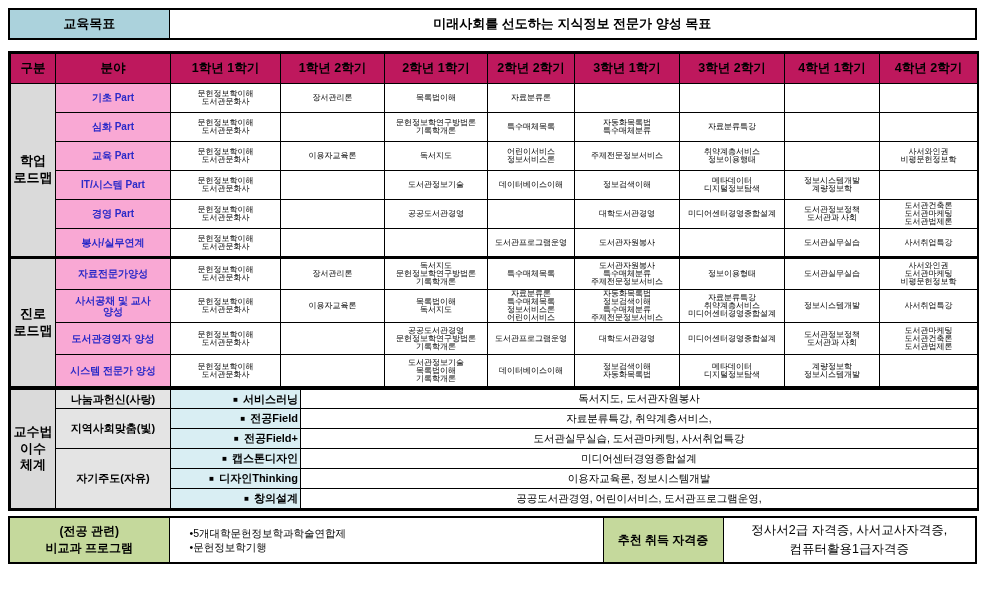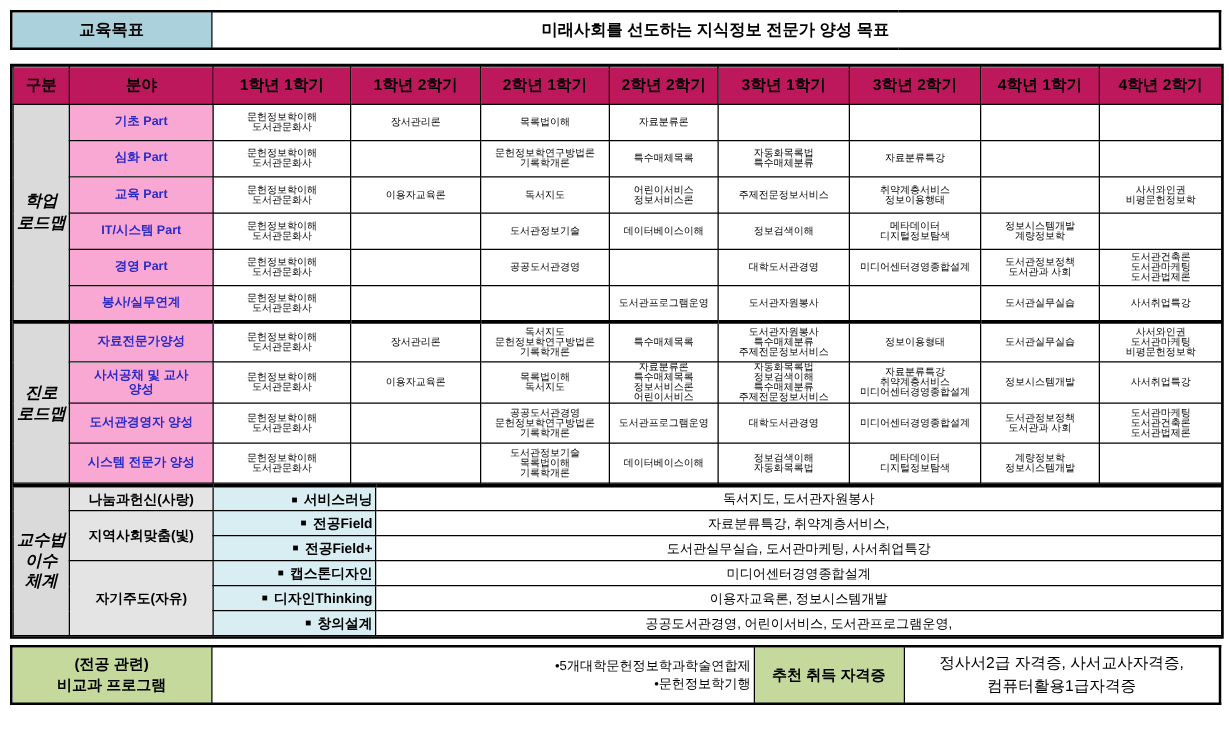--- a/index.html
+++ b/index.html
@@ -12,38 +12,38 @@
   
   .tbl-top { border:2px solid #000; margin-bottom:11px; }
   .tbl-top td { font-weight:bold; font-size:13px; }
   .c-blue  { background:#abd2dc;margin-top:31px; }
   .c-lblue { background:#d2e7ee; }
 
   
   .main-wrap { border:2px solid #000; width:967px; margin-bottom:5px; }
   .main-wrap table { width:100%; }
   .hdr  { background:#be185d; font-weight:bold; font-size:12.5px; }
-  .sec  { background:#dadada; font-weight:bold; font-size:13px; white-space:pre-line; line-height:1.3;font-style:italic; }
+  .sec  { background:#dadada; font-weight:bold; font-size:13px; white-space:pre-line; line-height:1.3; }
   .area { background:#f9a8d4; color:#2a2ac8; font-weight:bold; font-size:10px; white-space:pre-line; line-height:1.15; }
   .course { font-size:8px; line-height:8px; white-space:pre-line; word-break:break-all; }
   tr.h-acad { height:29px; }
   tr.h-career { height:32px; }
   .sep-top { border-top:3px solid #000; }
 
   
   #pedagogy-table tr { height:20px; }
   .pcat { background:#e4e4e4; font-weight:bold; font-size:11px; }
   .pmethod { background:#d9eef3; text-align:right; font-weight:bold; font-size:11px; padding-left:6px; }
   .pmethod .blt { font-size:8px; margin-right:5px; vertical-align:1px; }
   .pcourses { font-size:10.5px; }
 
   
   .tbl-bottom { border:2px solid #000; }
   .c-green { background:#c5d99c; font-weight:bold; font-size:12px; white-space:pre-line; line-height:1.4; }
-  .bullets { text-align:right; font-size:10.5px; white-space:pre-line; line-height:1.35; padding-left:6px; }
+  .bullets { text-align:left; font-size:10.5px; white-space:pre-line; line-height:1.35; padding-left:20px; }
   .certs { font-weight:normal; font-size:12.5px; white-space:pre-line; line-height:1.5;margin-top:20px; }
 </style>
 </head>
 <body>
 
 <div class="page">
 
   <table class="tbl-top">
     <colgroup>
       <col style="width:160px">

